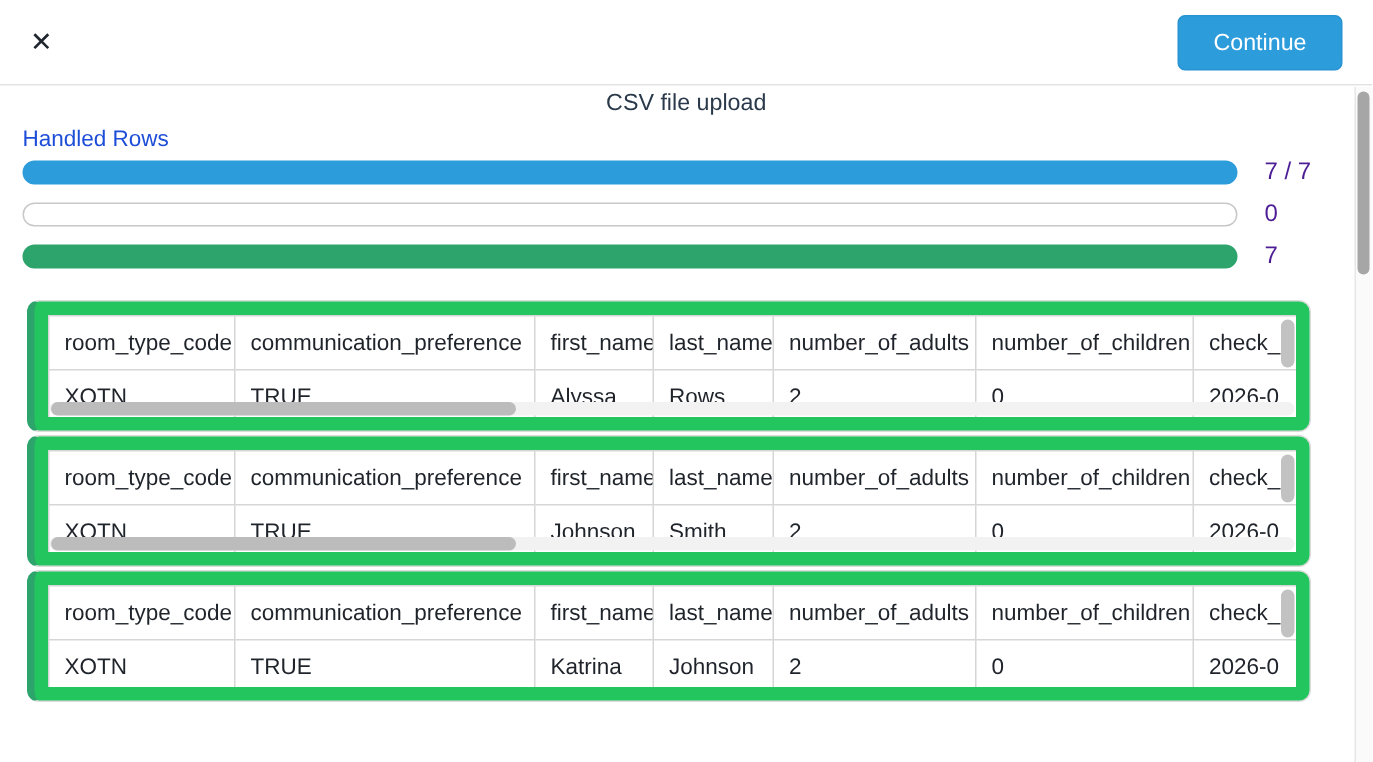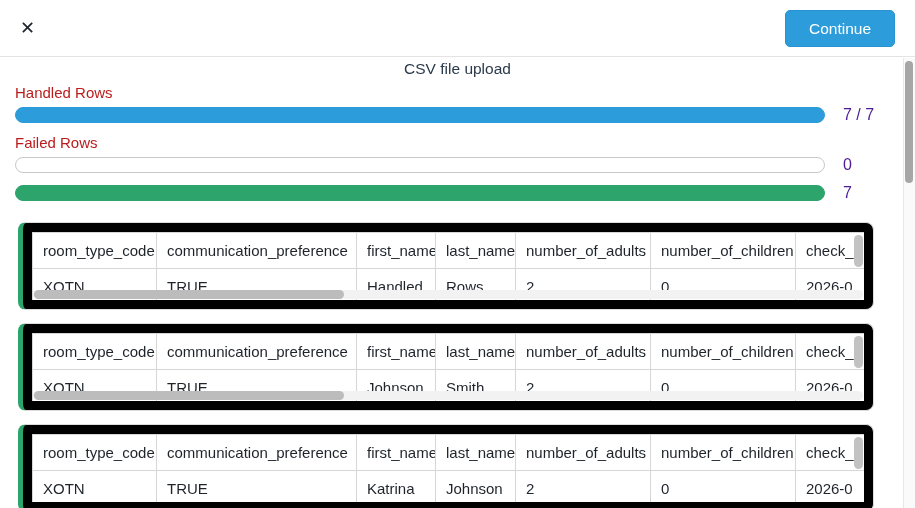--- a/index.html
+++ b/index.html
@@ -38,32 +38,32 @@
   .modal-scroll-thumb {
     position: absolute; top: 3px; left: 1px; width: 8px; height: 122px;
     background: #a6a6a6; border-radius: 4px;
   }
   
   .content {
     position: absolute; top: 58px; left: 0; right: 12px; bottom: 0;
     overflow: hidden; padding: 26px 0 0 15px;
   }
   
-  .pg-label { font-size: 15px; line-height: 18px; color: #b91c1c; margin-bottom: 4px; }
+  .pg-label { font-size: 15px; line-height: 18px; color: #1d4ed8; margin-bottom: 4px; }
   .pg-row { display: flex; align-items: center; margin-bottom: 10px; }
   .pg-bar { width: 810px; height: 16px; border-radius: 9px; }
   .pg-bar.blue  { background: #2D9CDB; border: 1px solid #2D9CDB; }
   .pg-bar.empty { background: #ffffff; border: 1px solid #c8c8c8; }
   .pg-bar.green { background: #2DA46C; border: 1px solid #2DA46C; }
   .pg-value { margin-left: 18px; font-size: 16px; color: #4c1d95; white-space: nowrap; }
   
   .cards { margin-top: 20px; }
   .card {
-    width: 856px; height: 88px; margin: 0 0 13px 3px;
-    background: #000000; border: 1px solid #dcdcdc;
+    width: 856px; height: 88px; margin: 0 0 2px 3px;
+    background: #22c55e; border: 1px solid #dcdcdc;
     border-left: 5px solid #2DA46C; border-radius: 8px;
     padding: 9px; position: relative;
   }
   .scroll-area { position: relative; height: 68px; overflow: hidden; }
   table.csv {
     border-collapse: collapse; table-layout: fixed; width: 920px;
     font-size: 15px; color: #1f242b; background: #fff;
   }
   table.csv th, table.csv td {
     border: 1px solid #d6d6d6; padding: 8px 10px; text-align: left;
@@ -93,21 +93,20 @@
 
 <div class="content">
 
   <div>
     <div class="pg-label">Handled Rows</div>
     <div class="pg-row">
       <div class="pg-bar blue"></div>
       <div class="pg-value">7 / 7</div>
     </div>
 
-    <div class="pg-label">Failed Rows</div>
     <div class="pg-row">
       <div class="pg-bar empty"></div>
       <div class="pg-value">0</div>
     </div>
 
     <div class="pg-row">
       <div class="pg-bar green"></div>
       <div class="pg-value">7</div>
     </div>
   </div>
@@ -131,21 +130,21 @@
                 <th>communication_preference</th>
                 <th>first_name</th>
                 <th>last_name</th>
                 <th>number_of_adults</th>
                 <th>number_of_children</th>
                 <th>check_i</th>
               </tr>
         <tr class="data-row">
                 <td>XOTN</td>
                 <td>TRUE</td>
-                <td>Handled</td>
+                <td>Alyssa</td>
                 <td>Rows</td>
                 <td>2</td>
                 <td>0</td>
                 <td>2026-0</td>
               </tr>
       </tbody>
           </table>
       <div class="h-track"></div>
       <div class="h-thumb"></div>
       <div class="v-thumb"></div>

